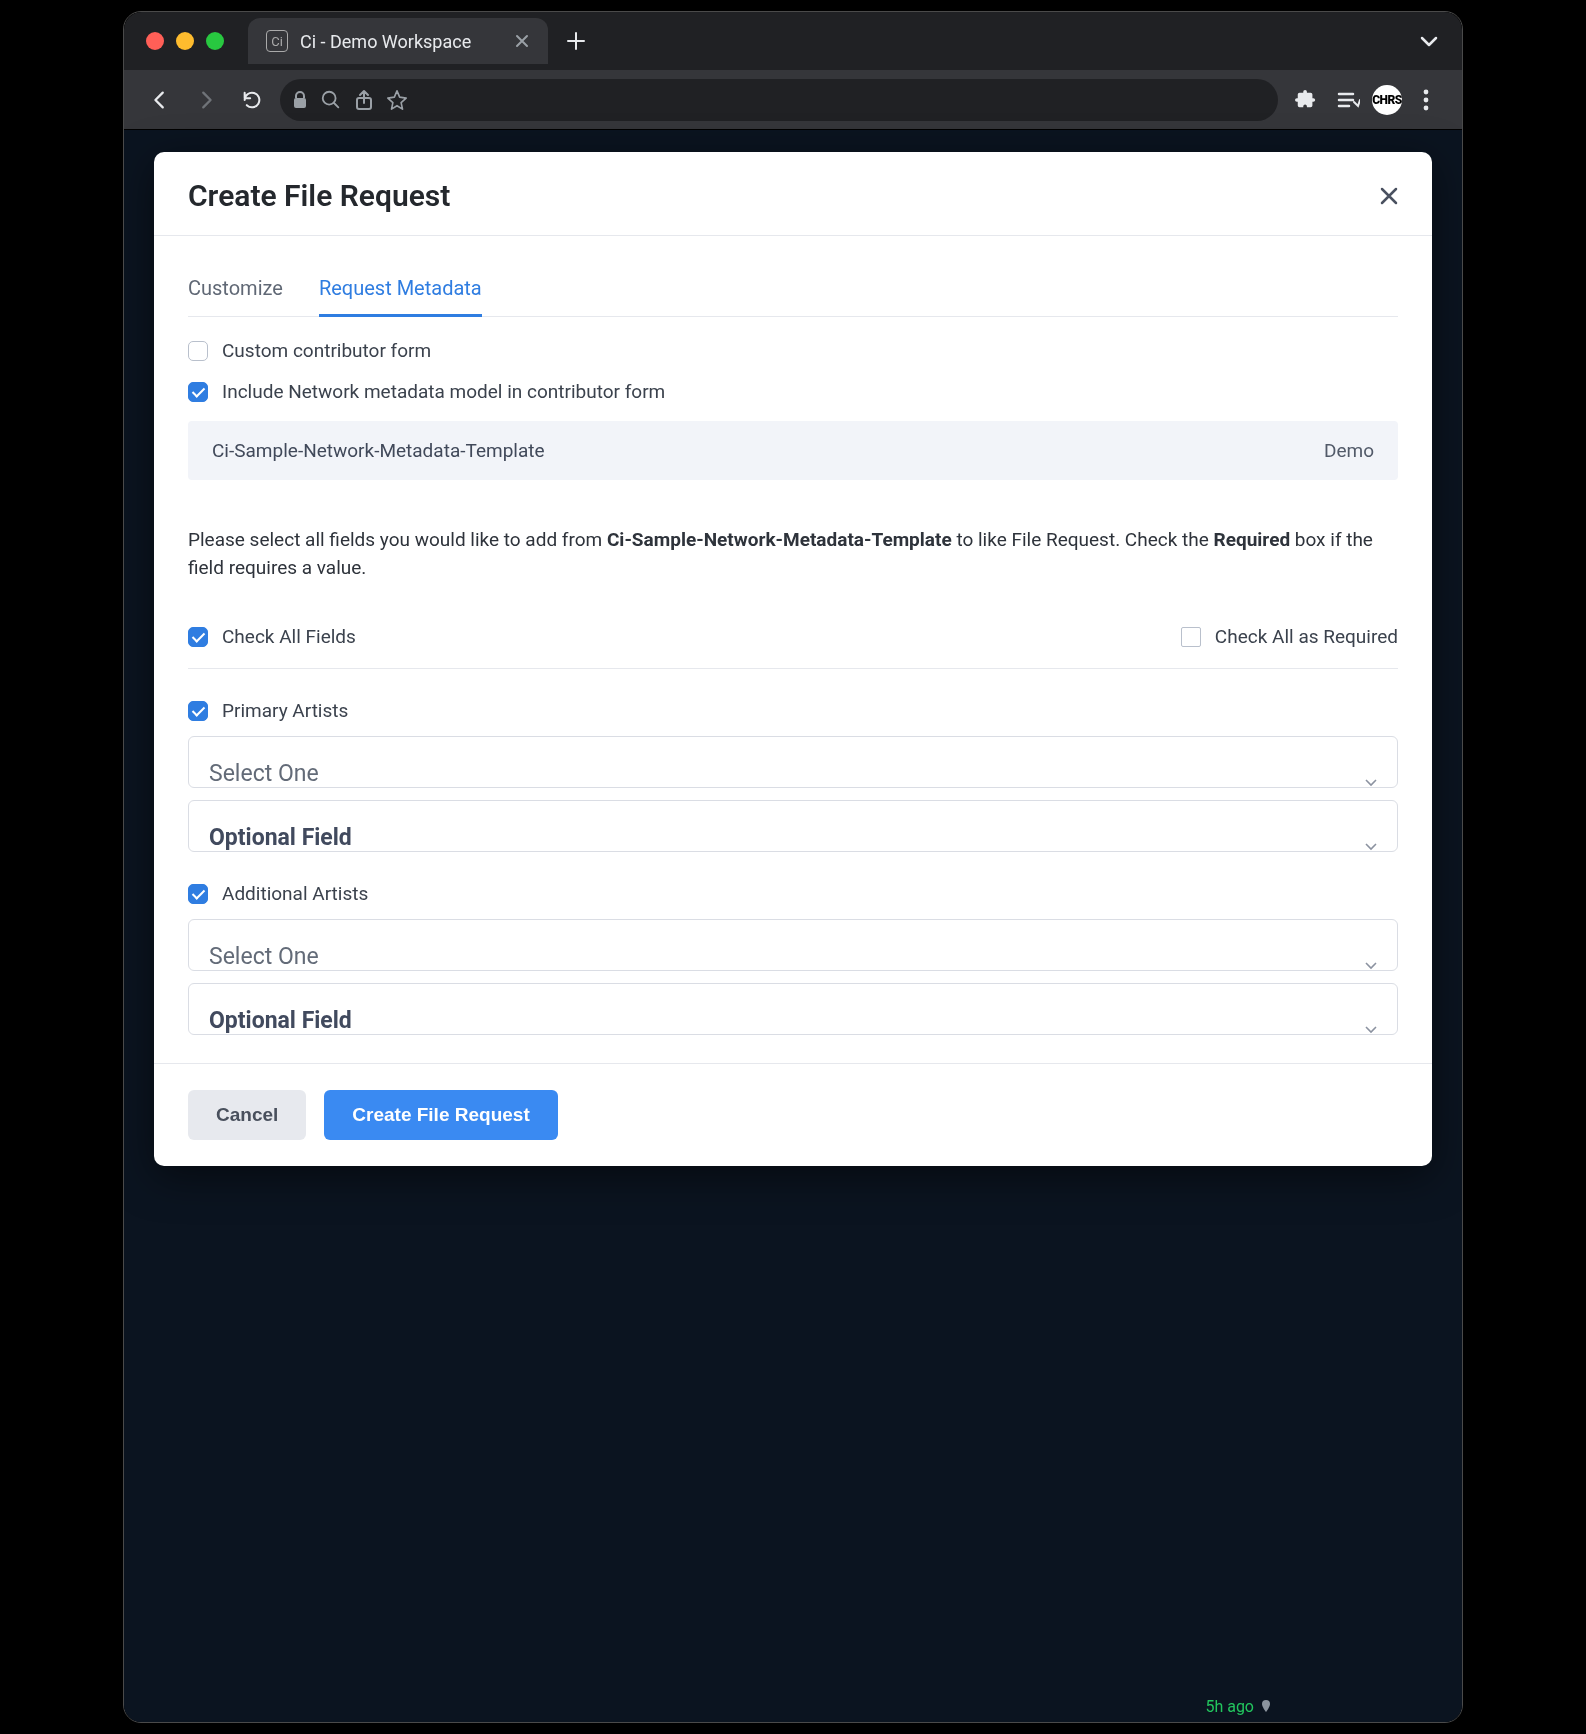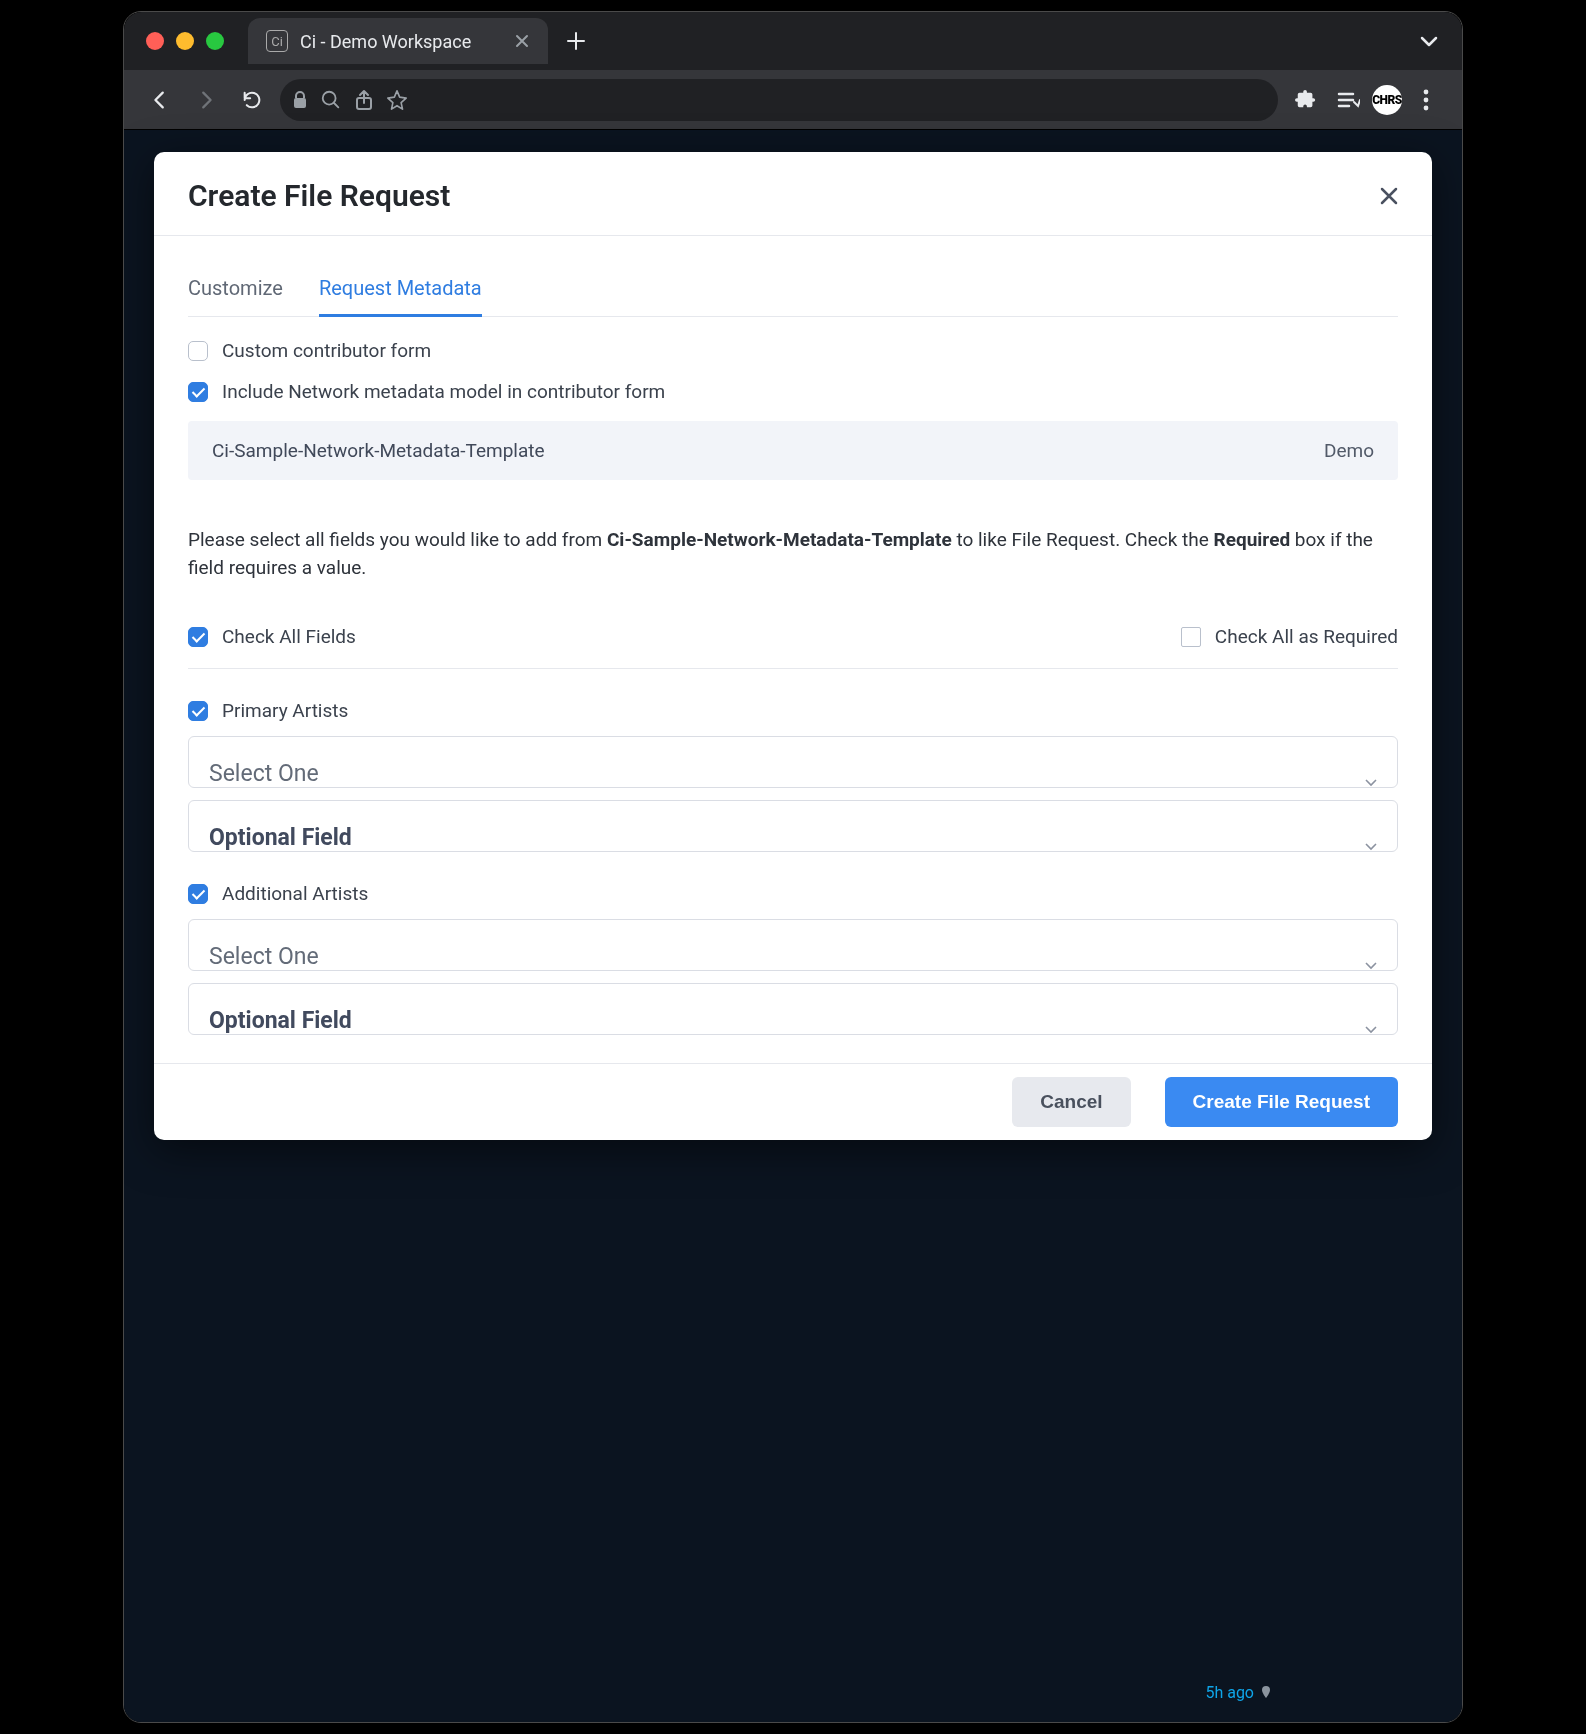--- a/index.html
+++ b/index.html
@@ -206,42 +206,42 @@
     justify-content:space-between;
     padding: 0 20px;
     font-size:23px;
     color:#636b78;
   }
   .select-row.bold { color:#414a5e; font-weight:700; }
   .chev { color:#8b92a0; font-size:13px; }
 
   .modal-footer {
     border-top:1px solid #e6e8ed;
-    padding: 13px 34px;
-    display:flex;
-    justify-content:flex-end;
-    gap: 34px;
+    padding: 26px 34px;
+    display:flex;
+    justify-content:flex-start;
+    gap: 18px;
   }
   .btn {
     height: 50px;
     padding: 0 28px;
     border-radius:6px;
     font-size:19px;
     font-weight:600;
     display:flex; align-items:center; justify-content:center;
     border:none;
   }
   .btn-secondary { background:#e7e9ee; color:#49505d; }
   .btn-primary { background:#3a8af2; color:#fff; }
 
   .bottom-peek {
     position:absolute;
-    bottom: 20px;
+    bottom: 6px;
     right: 190px;
-    color:#0ea5e9;
+    color:#22c55e;
     font-size:16px;
     display:flex;
     align-items:center;
     gap:6px;
   }
 
   svg { display:block; }
 </style>
 </head>
 <body>

